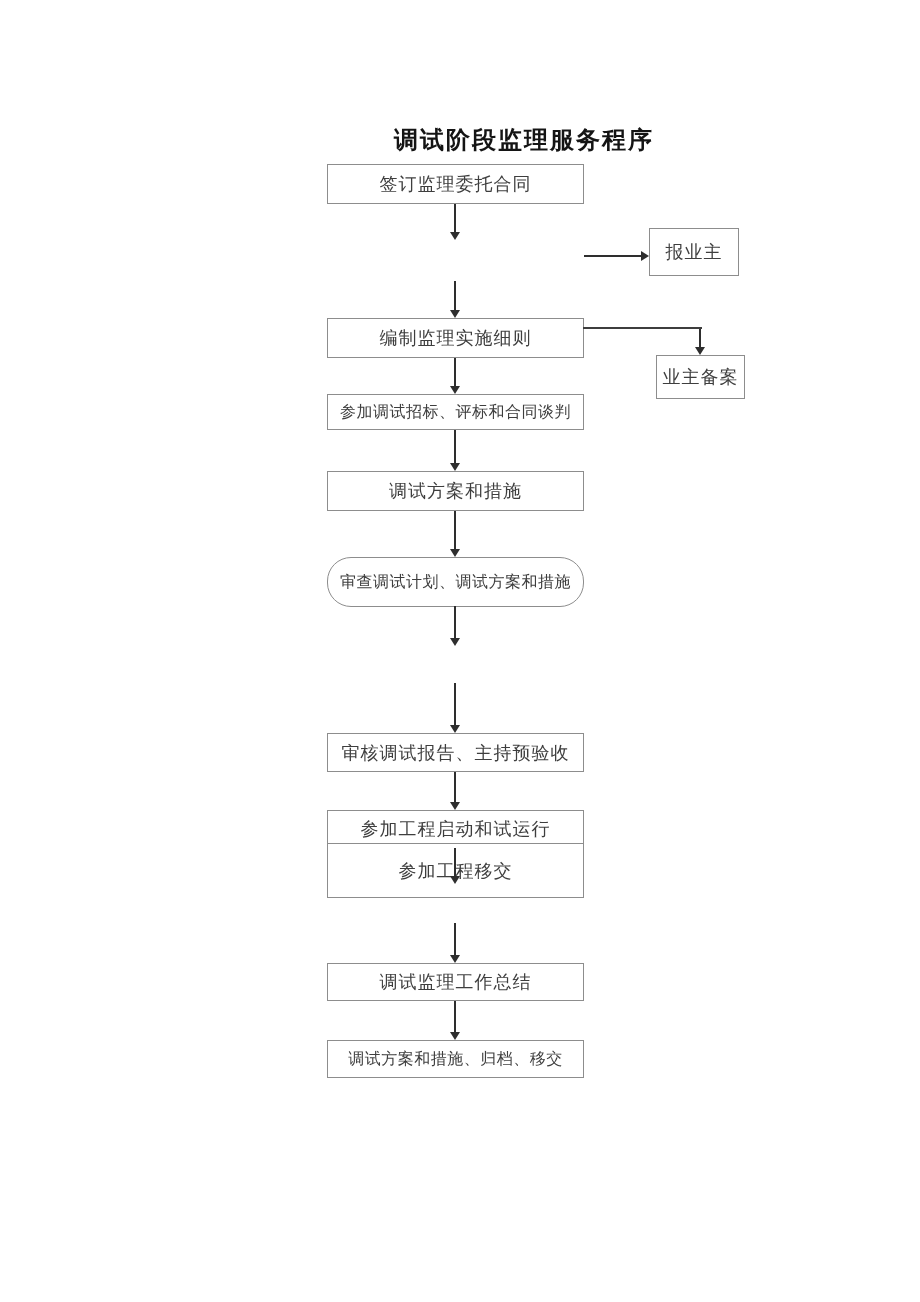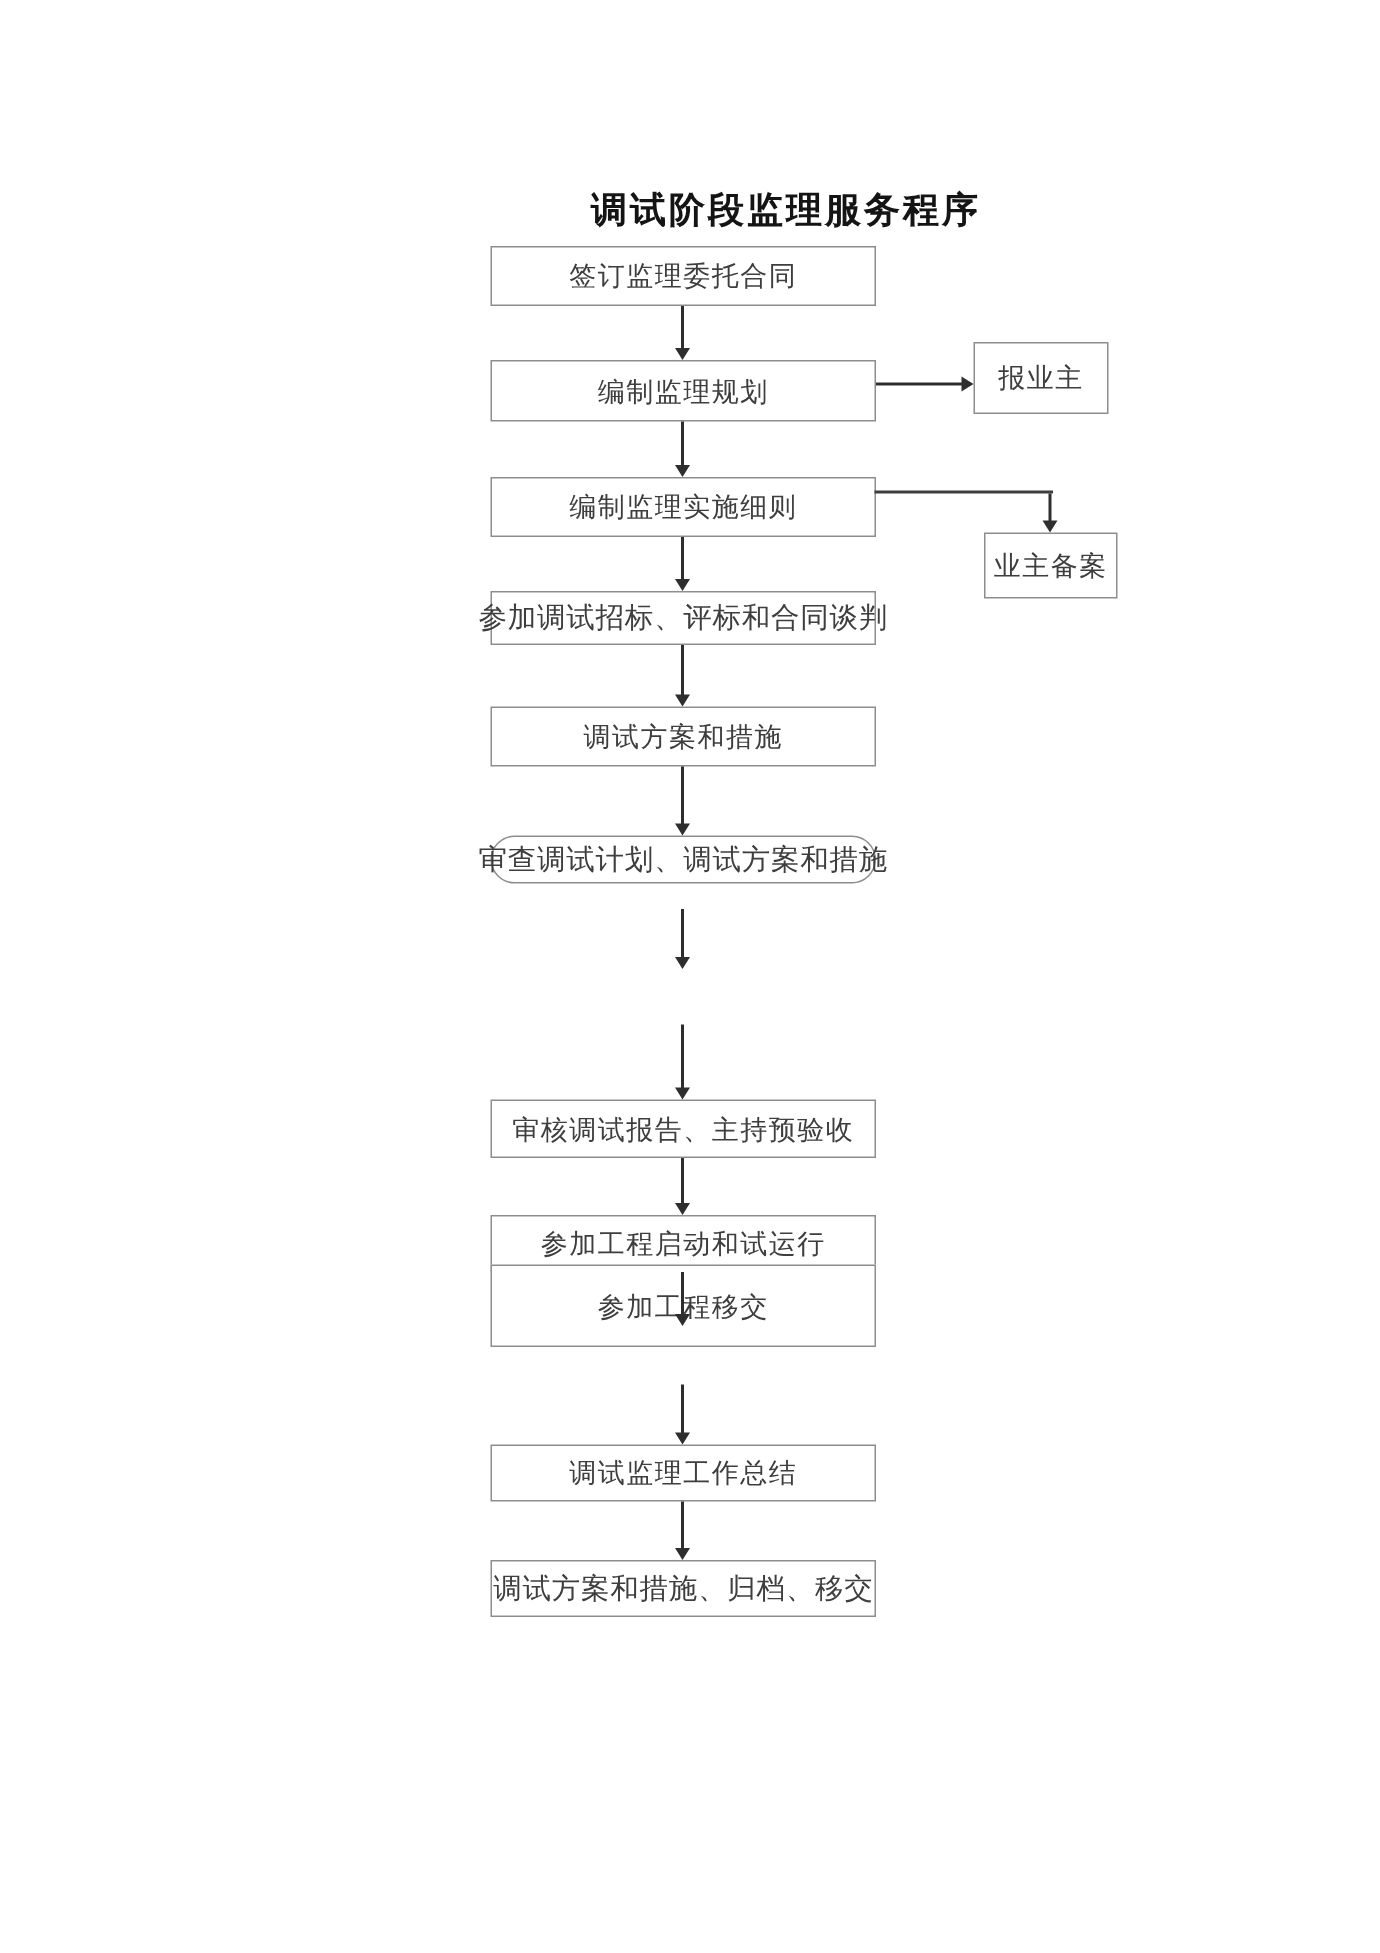--- a/index.html
+++ b/index.html
@@ -29,21 +29,21 @@
     display: flex;
     align-items: center;
     justify-content: center;
     color: #3e3e3e;
     font-size: 18px;
     letter-spacing: 1px;
     white-space: nowrap;
     text-align: center;
     font-family: Liberation Serif, serif;
   }
-  .box.long { font-size: 19px; letter-spacing: 0.5px; }
+  .box.long { font-size: 16px; letter-spacing: 0.5px; }
   .step { left: 327px; width: 257px; }
   
   .varrow { position: absolute; width: 10px; }
   .varrow::before {
     content: ""; position: absolute;
     left: 4px; top: 0; bottom: 6px; width: 2px;
     background: #2e2e2e;
   }
   .varrow::after {
     content: ""; position: absolute;
@@ -70,25 +70,24 @@
   .hline { position: absolute; height: 2px; background: #3e3e3e; }
 </style>
 </head>
 <body>
 
 <div id="canvas">
 
   <div class="diagram-title">调试阶段监理服务程序</div>
 
   <div class="box step" style="top:164px;height:40px;">签订监理委托合同</div>
-  <div class="box step" style="top:240px;height:41px;">编制监理规划</div>
   <div class="box step" style="top:318px;height:40px;">编制监理实施细则</div>
   <div class="box step long" style="top:394px;height:36px;">参加调试招标、评标和合同谈判</div>
   <div class="box step" style="top:471px;height:40px;">调试方案和措施</div>
-  <div class="box step long" style="top:557px;height:32px;border-radius:24px;">审查调试计划、调试方案和措施</div>
+  <div class="box step long" style="top:557px;height:50px;border-radius:24px;">审查调试计划、调试方案和措施</div>
   <div class="box step" style="top:733px;height:39px;">审核调试报告、主持预验收</div>
   <div class="box step" style="top:810px;height:38px;">参加工程启动和试运行</div>
   <div class="box step" style="top:843px;height:55px;">参加工程移交</div>
   <div class="box step" style="top:963px;height:38px;">调试监理工作总结</div>
   <div class="box step long" style="top:1040px;height:38px;">调试方案和措施、归档、移交</div>
 
   <div class="box" style="left:649px;top:228px;width:90px;height:48px;">报业主</div>
   <div class="box" style="left:656px;top:355px;width:89px;height:44px;">业主备案</div>
 
   <div class="varrow" style="left:450px;top:204px;height:36px;"></div>

